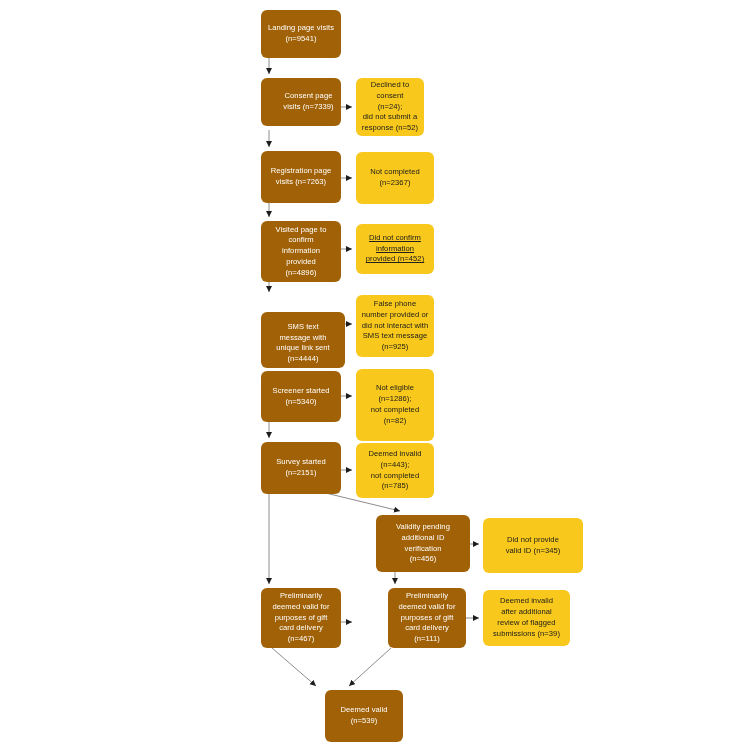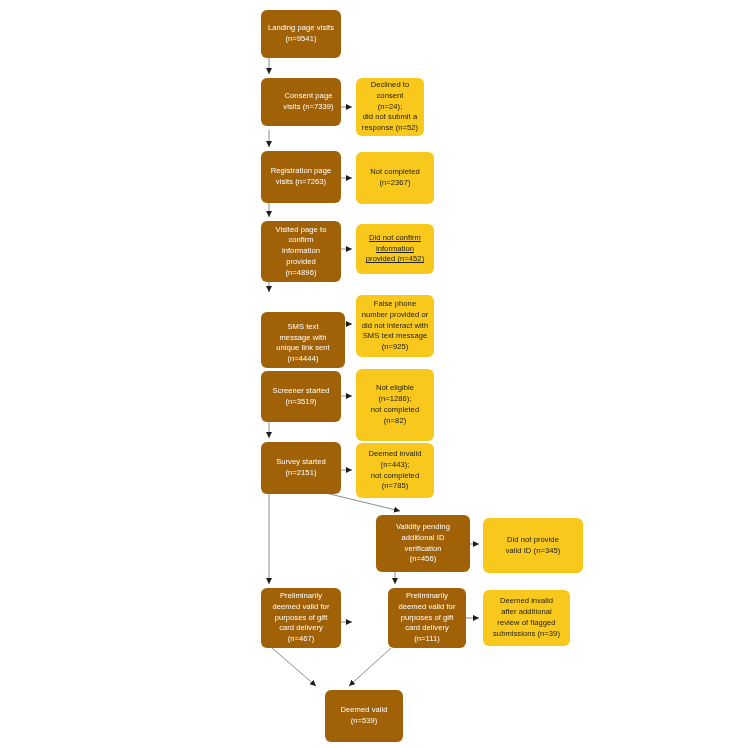--- a/index.html
+++ b/index.html
@@ -117,21 +117,21 @@
       <div class="node navy" style="left: 229px; top: 312px; width: 84px; height: 56px; align-items: flex-end;"><span>SMS text
 message with
 unique link sent
 (n=4444)</span></div>
       <div class="node yellow" style="left: 356px; top: 295px; width: 78px; height: 62px; align-items: center;"><span>False phone
 number provided or
 did not interact with
 SMS text message
 (n=925)</span></div>
       <div class="node navy" style="left: 229px; top: 371px; width: 80px; height: 51px;"><span>Screener started
-(n=3519)</span></div>
+(n=5340)</span></div>
       <div class="node yellow" style="left: 356px; top: 369px; width: 78px; height: 72px;"><span>Not eligible
 (n=1286);
 not completed
 (n=82)</span></div>
       <div class="node navy" style="left: 229px; top: 442px; width: 80px; height: 52px;"><span>Survey started
 (n=2151)</span></div>
       <div class="node yellow" style="left: 356px; top: 443px; width: 78px; height: 55px;"><span>Deemed invalid
 (n=443);
 not completed
 (n=785)</span></div>

